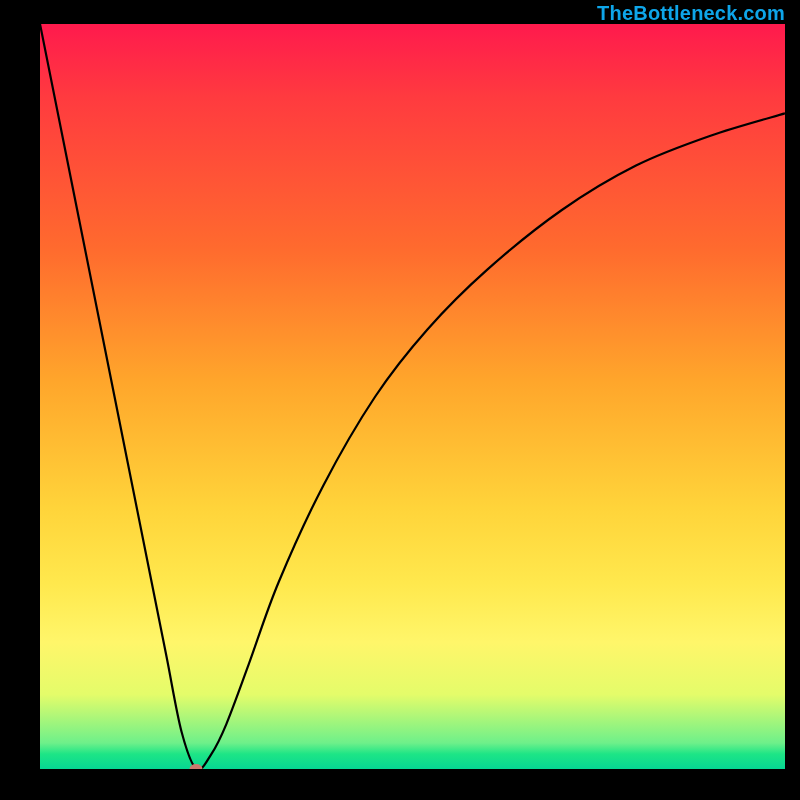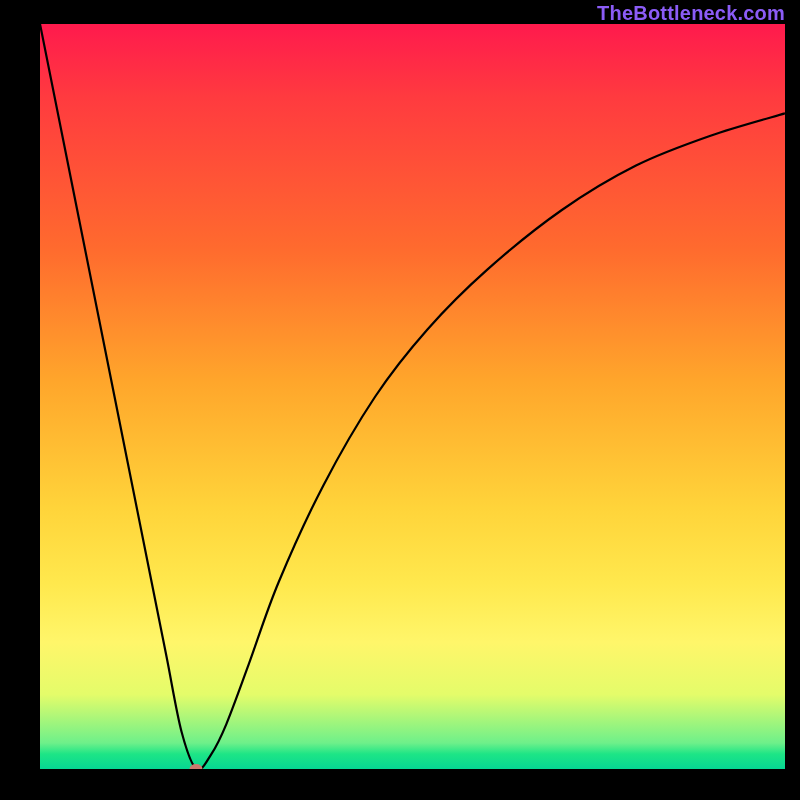--- a/index.html
+++ b/index.html
@@ -55,21 +55,21 @@
     width: 13px;
     height: 10px;
     border-radius: 50% / 50%;
     background: #cc7a6e;
     transform: translate(-50%, -50%);
   }
   .attribution {
     position: absolute;
     top: 2px;
     right: 15px;
-    color: #8b5cf6;
+    color: #0ea5e9;
     font-size: 20px;
     font-weight: 600;
     letter-spacing: 0.2px;
   }
 </style>
 </head>
 <body>
 
 <div class="frame">
   <div class="attribution">TheBottleneck.com</div>

